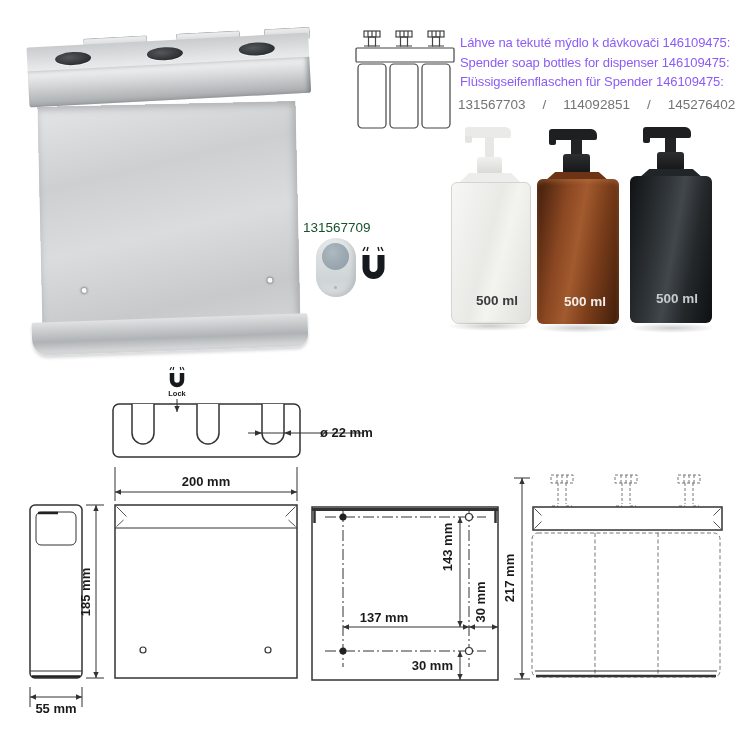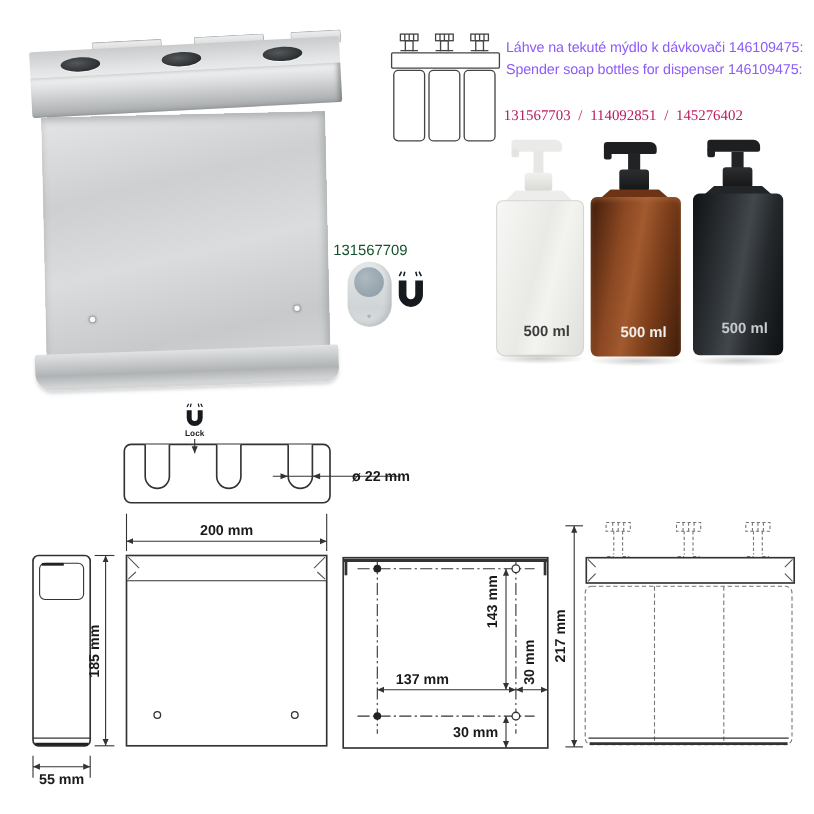--- a/index.html
+++ b/index.html
@@ -30,21 +30,21 @@
   
   .magnet-part-number{left:303px;top:220px;width:120px;font-size:13.5px;color:#14532d;}
   .magnet-pill{left:316px;top:238px;width:40px;height:59px;border-radius:20px;
        background:linear-gradient(180deg,#e6e9ea,#cfd4d6 70%,#dadedf);box-shadow:inset -3px -2px 5px rgba(150,155,158,.4);}
   .magnet-pill .disc{position:absolute;left:6px;top:5px;width:27px;height:27px;border-radius:50%;
        background:radial-gradient(circle at 38% 35%,#aeb9c1,#94a2ab 75%);}
   .magnet-pill .pin{position:absolute;left:18px;bottom:8px;width:3px;height:3px;border-radius:50%;background:#aeb2b4;}
 
   
   .info-lines{left:460px;top:33px;width:280px;font-size:13px;line-height:19.5px;letter-spacing:-0.1px;color:#8b5cf6;}
-  .part-row{left:458px;top:97px;display:flex;gap:7px;font-size:13.5px;color:#be185d;font-family:Liberation Serif, serif;}
+  .part-row{left:458px;top:97px;display:flex;gap:17px;font-size:13.5px;color:#737373;}
 
   
   .bottle{width:100px;height:210px;}
   .bottle .spout{position:absolute;height:11px;border-radius:3px 6px 2px 2px;}
   .bottle .nozzle{position:absolute;width:7px;height:7px;border-radius:0 0 2px 2px;}
   .bottle .stem{position:absolute;}
   .bottle .collar{position:absolute;border-radius:3px;}
   .bottle .shoulder{position:absolute;clip-path:polygon(16% 0,84% 0,100% 100%,0 100%);}
   .bottle .body{position:absolute;}
   .bottle .volume{position:absolute;left:0;width:100%;text-align:center;font-size:13.5px;font-weight:600;}
@@ -111,20 +111,21 @@
     </g>
     <rect x="2" y="20" width="98" height="14" rx="1"></rect>
     <rect x="4" y="36" width="28" height="64" rx="4"></rect>
     <rect x="36" y="36" width="28" height="64" rx="4"></rect>
     <rect x="68" y="36" width="28" height="64" rx="4"></rect>
   </svg>
 
   <div class="abs info-lines">
     <div>Láhve na tekuté mýdlo k dávkovači 146109475:</div>
     <div>Spender soap bottles for dispenser 146109475:</div>
+    <div>Flüssigseifenflaschen für Spender 146109475:</div>
   </div>
   <div class="abs part-row">
     <span>131567703</span>
     <span>/</span>
     <span>114092851</span>
     <span>/</span>
     <span>145276402</span>
   </div>
 
   <div class="abs bottle" style="left:447px;top:127px;">

